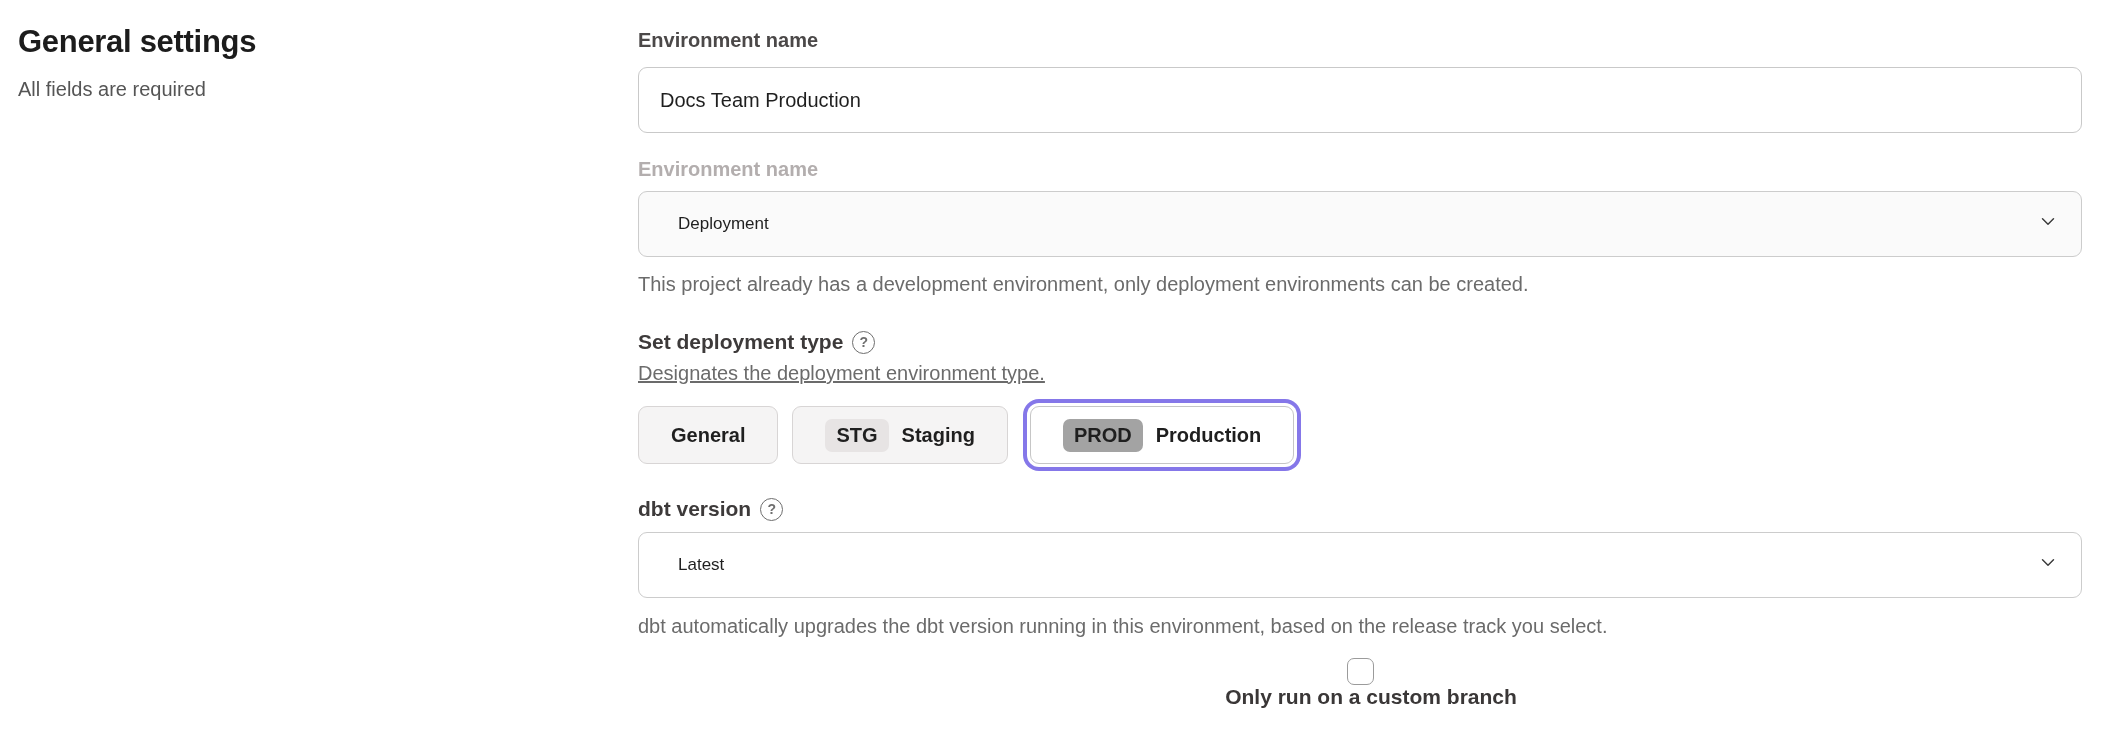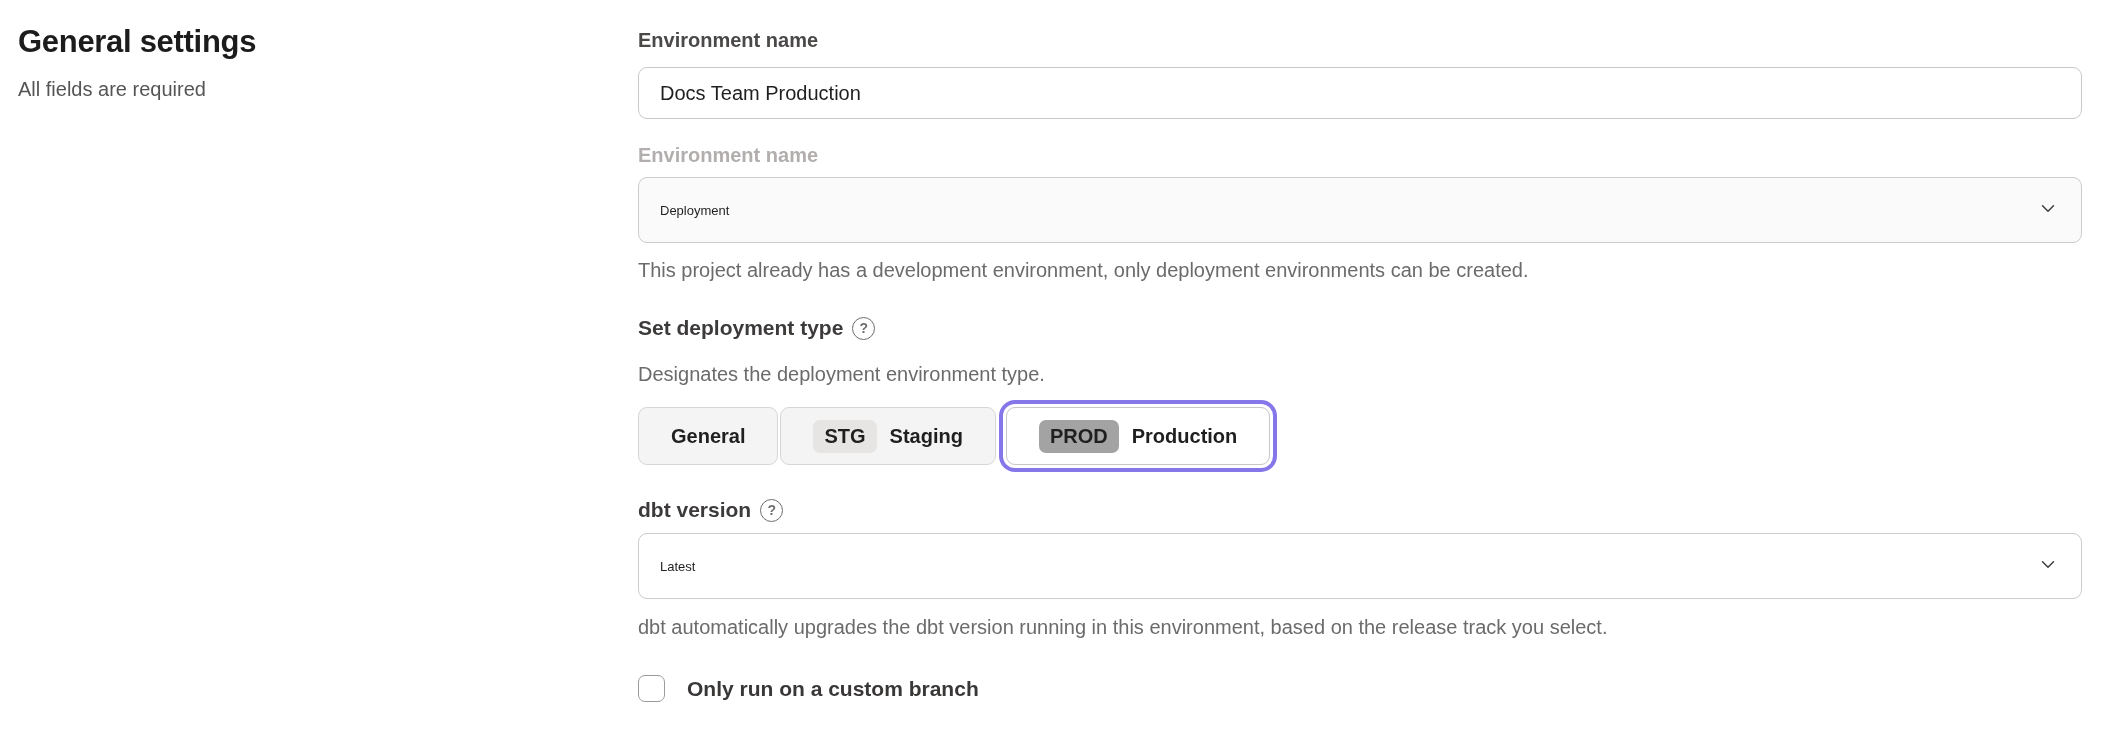--- a/index.html
+++ b/index.html
@@ -16,52 +16,52 @@
   
   .form-col { position:absolute; left:638px; top:28px; width:1444px; }
 
   .field-label { font-size:20px; font-weight:600; color:#4b4848; line-height:24px; }
   .field-label.disabled { color:#b3aeae; }
   .section-label { font-size:21px; font-weight:700; color:#3d3a3a; line-height:26px;
                    display:flex; align-items:center; }
   .helper { font-size:20px; color:#6b6b6b; line-height:24px; }
 
   .text-input {
-    display:block; width:1444px; height:52px; margin-top:15px;
+    display:block; width:1444px; height:66px; margin-top:15px;
     border:1px solid #c9c9c9; border-radius:9px; background:#ffffff;
     padding:0 21px; font-size:20px; color:#1f1f1f;
     font-family:"Liberation Sans","DejaVu Sans",sans-serif; outline:none;
   }
 
   .select {
     position:relative; width:1444px; height:66px; margin-top:10px;
     border:1px solid #cccccc; border-radius:9px; background:#ffffff;
-    display:flex; align-items:center; padding:0 21px;
-    font-size:13px; color:#1f1f1f; cursor:pointer;
+    display:flex; align-items:center; padding:0 39px;
+    font-size:17px; color:#1f1f1f; cursor:pointer;
   }
   .select.disabled { background:#fafafa; cursor:default; }
   .select .chevron { position:absolute; right:22px; top:50%; transform:translateY(-50%); }
 
   .help-badge {
     display:inline-flex; align-items:center; justify-content:center;
     width:23px; height:23px; margin-left:9px; border-radius:50%;
     border:1.7px solid #6e6e6e; color:#6e6e6e;
     font-size:14px; font-weight:700; cursor:pointer; flex:0 0 auto;
   }
 
   .mt-env-type { margin-top:24px; }
   .mt-helper   { margin-top:15px; }
   .mt-section  { margin-top:33px; }
-  .mt-sec-help { margin-top:21px; }
+  .mt-sec-help { margin-top:6px;text-decoration:underline; }
   .mt-buttons  { margin-top:21px; }
   .mt-dbt      { margin-top:32px; }
   .mt-dbt-help { margin-top:16px; }
-  .mt-checkbox { margin-top:36px; }
+  .mt-checkbox { margin-top:20px;flex-direction:column; }
 
-  .btn-row { display:flex; align-items:flex-start; gap:2px; }
+  .btn-row { display:flex; align-items:flex-start; gap:14px; }
   .type-btn {
     height:58px; display:inline-flex; align-items:center; gap:13px;
     padding:0 32px; border:1px solid #d8d5d5; border-radius:9px;
     background:#f5f4f4; font-size:20px; font-weight:600; color:#1f1f1f;
     font-family:"Liberation Sans","DejaVu Sans",sans-serif; cursor:pointer;
   }
   .type-btn .badge {
     display:inline-block; padding:5px 11px; border-radius:7px;
     font-size:20px; font-weight:600; color:#1f1f1f;
   }

